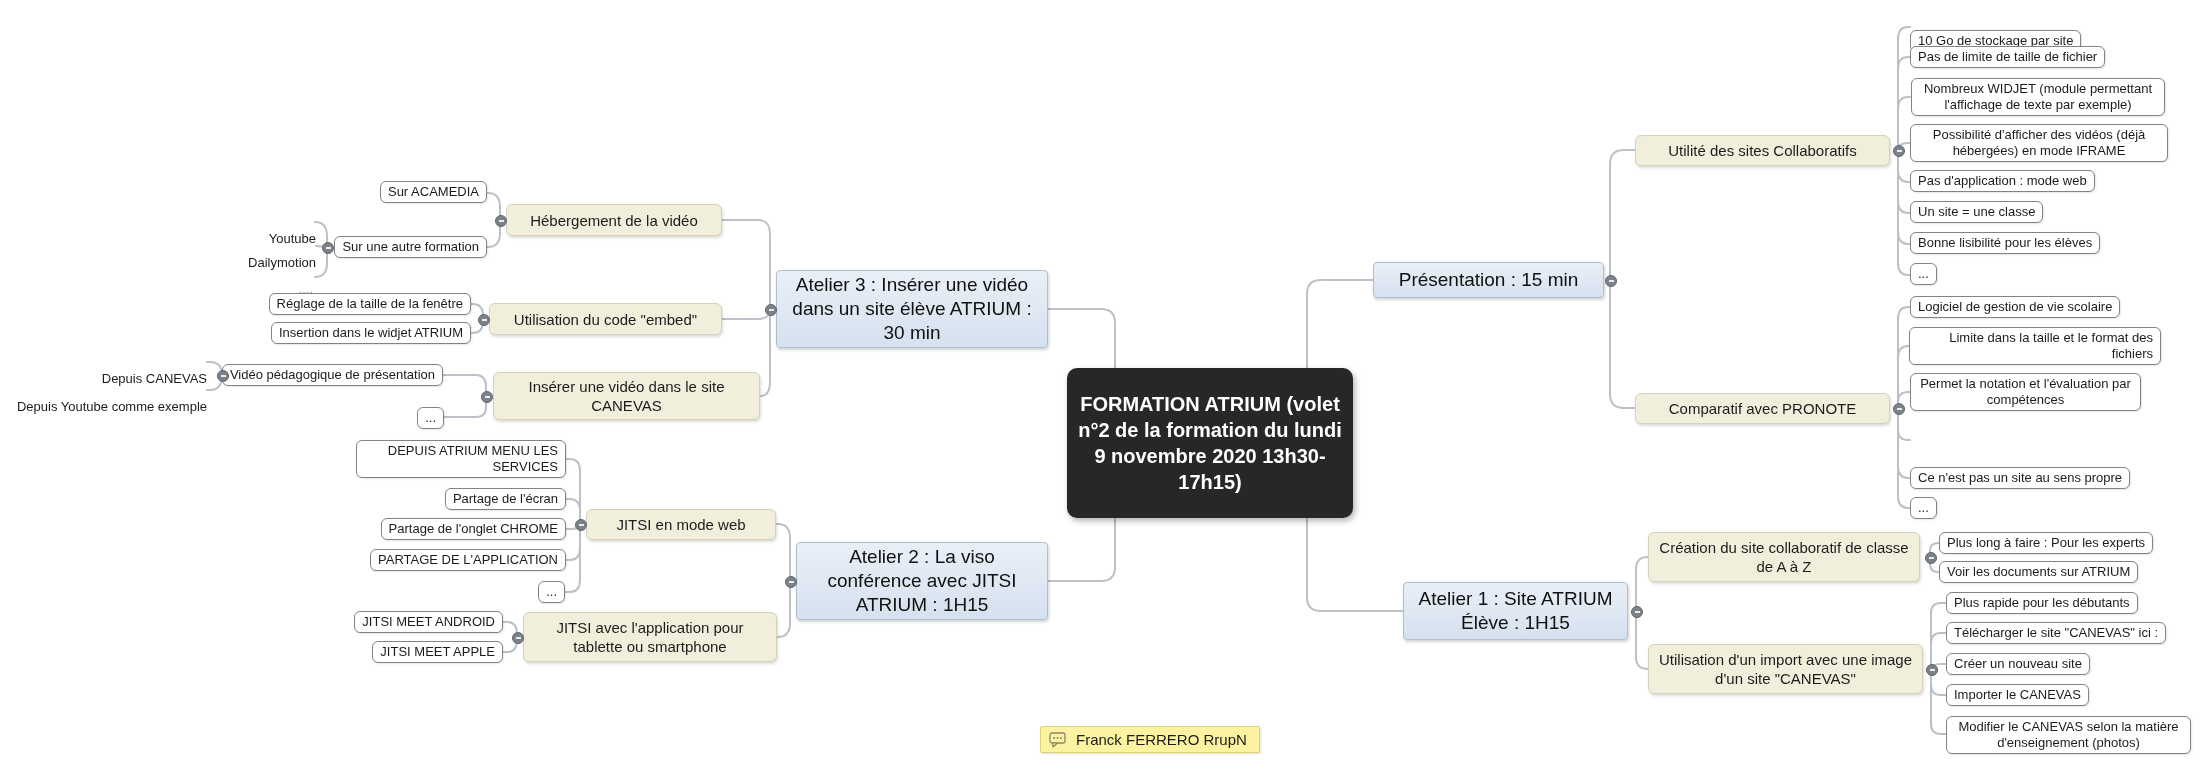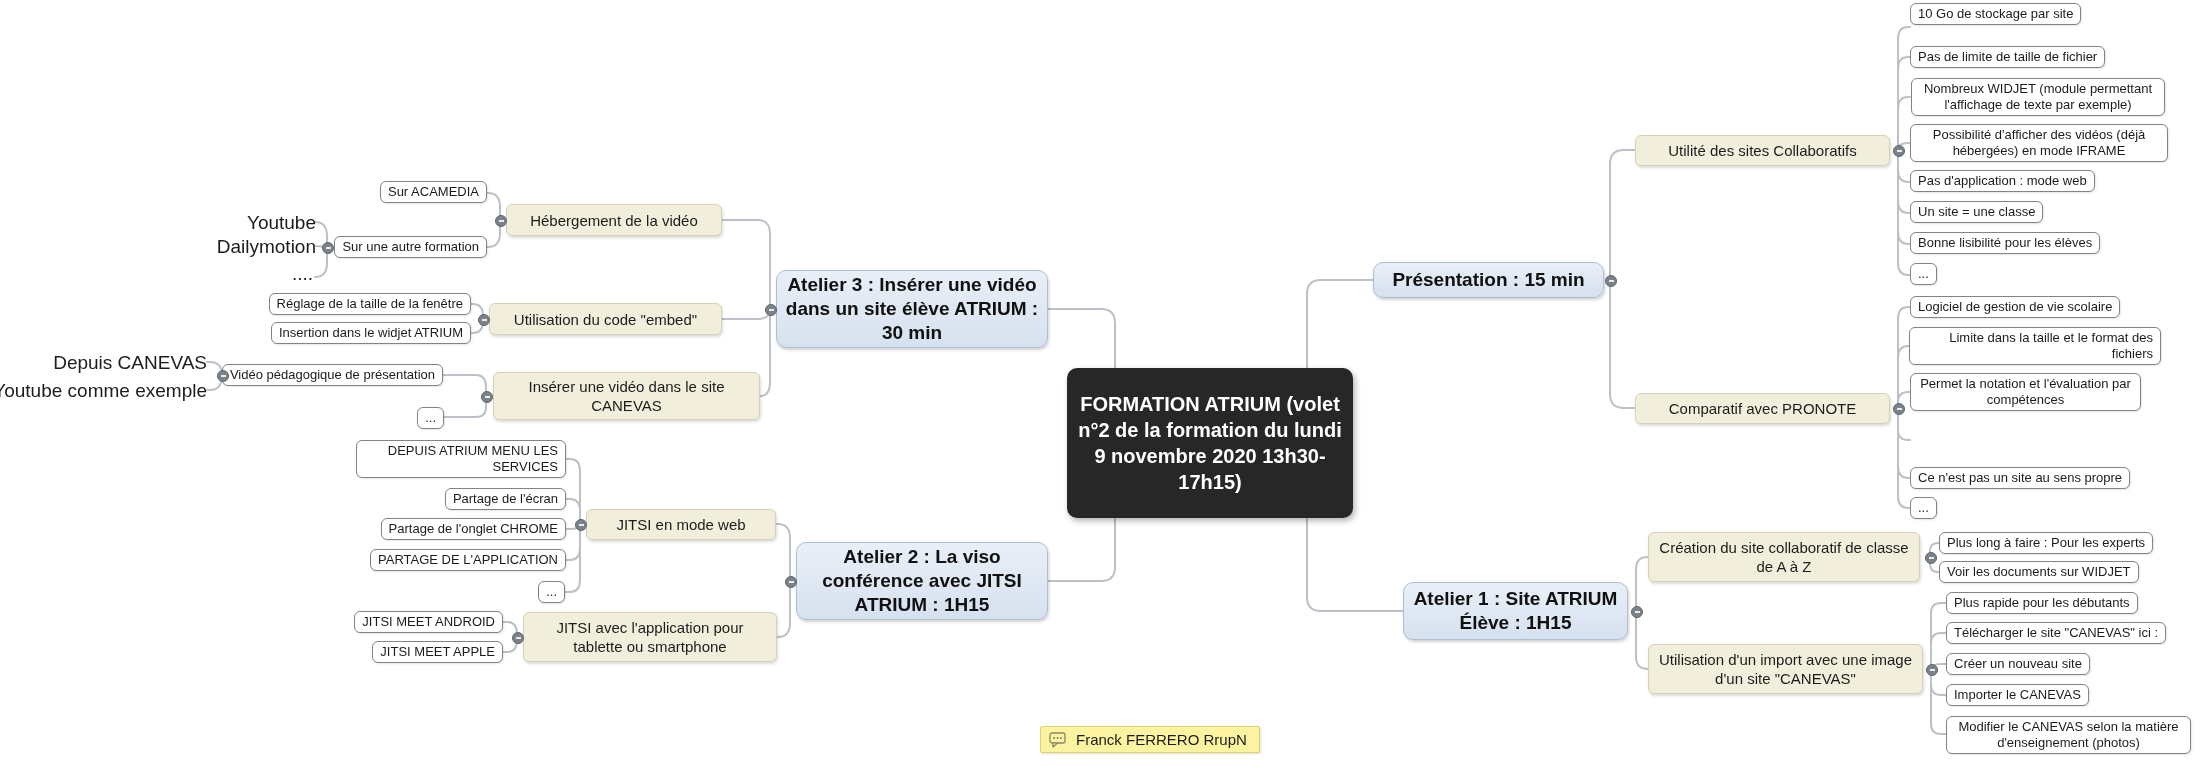--- a/index.html
+++ b/index.html
@@ -14,30 +14,30 @@
     font-size:13px;line-height:16px;padding:2px 7px;
     box-shadow:1px 1px 2px rgba(0,0,0,.10);
   }
   .nw{white-space:nowrap;}
   .topic{
     background:#f1efdc;border:1px solid #d6d2b8;border-radius:6px;
     font-size:15px;line-height:19px;padding:2px 6px;
     box-shadow:1px 2px 3px rgba(0,0,0,.14);
   }
   .main{
-    background:linear-gradient(#e9eff7,#d6e1ef);border:1px solid #aebfd3;border-radius:10px;
-    font-size:19px;line-height:24px;font-weight:bold;padding:2px 6px;
+    background:linear-gradient(#e9eff7,#d6e1ef);border:1px solid #aebfd3;border-radius:4px;
+    font-size:19px;line-height:24px;font-weight:normal;padding:2px 6px;
     box-shadow:1px 2px 3px rgba(0,0,0,.18);color:#111;
   }
   .root{
     background:#272727;color:#ffffff;border:none;border-radius:10px;
     font-size:20px;line-height:26px;font-weight:bold;padding:6px 10px;
     box-shadow:2px 3px 6px rgba(0,0,0,.30);
   }
-  .txt{font-size:19px;line-height:16px;white-space:nowrap;text-align:right;}
+  .txt{font-size:13px;line-height:16px;white-space:nowrap;text-align:right;margin-top:16px;}
   .cdot{
     position:absolute;width:10px;height:10px;border-radius:50%;
     background:#7b828a;border:1px solid #5f666d;
     display:flex;align-items:center;justify-content:center;
   }
   .cdot::after{content:"";width:5px;height:1.5px;background:#e9ebed;display:block;}
   .note{
     position:absolute;display:flex;align-items:center;gap:8px;
     background:#fcf3a1;border:1px solid #ddd271;border-radius:2px;
     font-size:15px;padding:4px 12px 4px 8px;white-space:nowrap;
@@ -152,41 +152,41 @@
   <div class="node leaf nw" style="right:1640px;top:549px">PARTAGE DE L'APPLICATION</div>
   <div class="node leaf nw" style="right:1641px;top:581px">...</div>
 
   <div class="node box topic" style="left:523px;top:612px;width:254px;height:50px">JITSI avec l'application pour tablette ou smartphone</div>
   <div class="node leaf nw" style="right:1703px;top:611px">JITSI MEET ANDROID</div>
   <div class="node leaf nw" style="right:1703px;top:641px">JITSI MEET APPLE</div>
 
   <div class="node box main" style="left:1373px;top:262px;width:231px;height:36px">Présentation : 15 min</div>
 
   <div class="node box topic" style="left:1635px;top:135px;width:255px;height:31px">Utilité des sites Collaboratifs</div>
-  <div class="node leaf nw" style="left:1910px;top:3px">10 Go de stockage par site</div>
+  <div class="node leaf nw" style="left:1910px;top:30px">10 Go de stockage par site</div>
   <div class="node leaf nw" style="left:1910px;top:46px">Pas de limite de taille de fichier</div>
   <div class="node leaf" style="left:1910px;top:124px;width:258px;text-align:center">Possibilité d'afficher des vidéos (déjà hébergées) en mode IFRAME</div>
   <div class="node leaf" style="left:1911px;top:78px;width:254px;text-align:center">Nombreux WIDJET (module permettant l'affichage de texte par exemple)</div>
   <div class="node leaf nw" style="left:1910px;top:170px">Pas d'application : mode web</div>
   <div class="node leaf nw" style="left:1910px;top:201px">Un site = une classe</div>
   <div class="node leaf nw" style="left:1910px;top:232px">Bonne lisibilité pour les élèves</div>
   <div class="node leaf nw" style="left:1910px;top:263px">...</div>
 
   <div class="node box topic" style="left:1635px;top:393px;width:255px;height:31px">Comparatif avec PRONOTE</div>
   <div class="node leaf nw" style="left:1910px;top:296px">Logiciel de gestion de vie scolaire</div>
   <div class="node leaf" style="left:1909px;top:327px;width:252px;text-align:right">Limite dans la taille et le format des fichiers</div>
   <div class="node leaf" style="left:1910px;top:373px;width:231px;text-align:center">Permet la notation et l'évaluation par compétences</div>
   <div class="node leaf nw" style="left:1910px;top:467px">Ce n'est pas un site au sens propre</div>
   <div class="node leaf nw" style="left:1910px;top:497px">...</div>
 
   <div class="node box main" style="left:1403px;top:582px;width:225px;height:58px">Atelier 1 : Site ATRIUM Élève : 1H15</div>
 
   <div class="node box topic" style="left:1648px;top:532px;width:272px;height:50px">Création du site collaboratif de classe de A à Z</div>
   <div class="node leaf nw" style="left:1939px;top:532px">Plus long à faire : Pour les experts</div>
-  <div class="node leaf nw" style="left:1939px;top:561px">Voir les documents sur WIDJET</div>
+  <div class="node leaf nw" style="left:1939px;top:561px">Voir les documents sur ATRIUM</div>
 
   <div class="node box topic" style="left:1648px;top:644px;width:275px;height:50px">Utilisation d'un import avec une image d'un site "CANEVAS"</div>
   <div class="node leaf nw" style="left:1946px;top:592px">Plus rapide pour les débutants</div>
   <div class="node leaf nw" style="left:1946px;top:622px">Télécharger le site "CANEVAS" ici :</div>
   <div class="node leaf nw" style="left:1946px;top:653px">Créer un nouveau site</div>
   <div class="node leaf nw" style="left:1946px;top:684px">Importer le CANEVAS</div>
   <div class="node leaf" style="left:1946px;top:716px;width:245px;text-align:center">Modifier le CANEVAS selon la matière d'enseignement (photos)</div>
 
   <div class="cdot" style="left:765px;top:304px"></div>
   <div class="cdot" style="left:495px;top:215px"></div>

